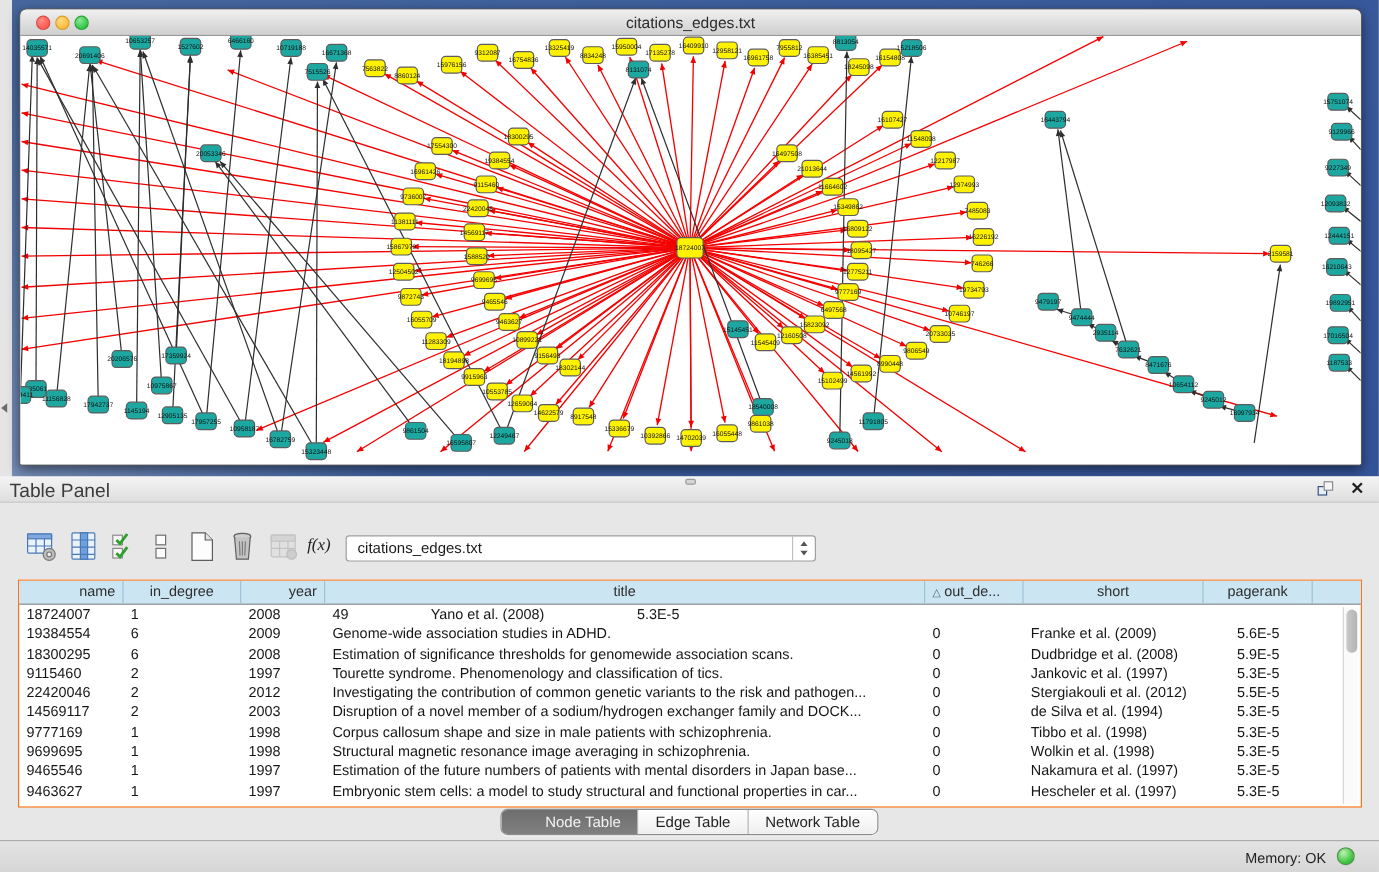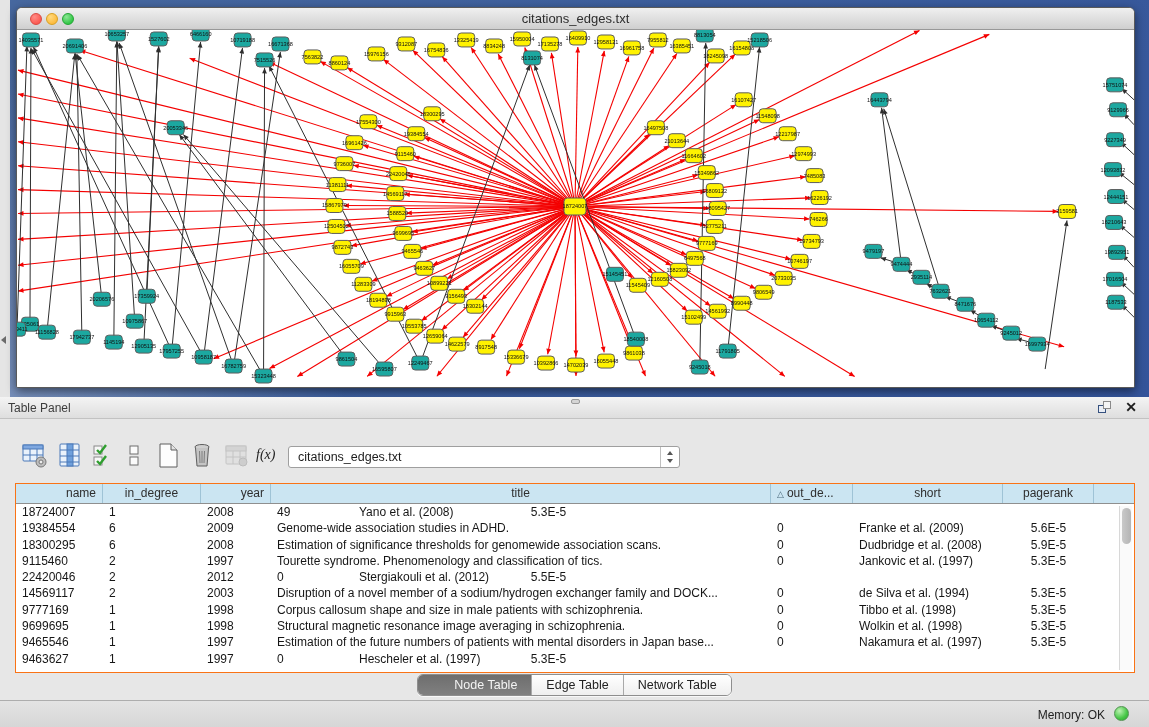--- a/index.html
+++ b/index.html
@@ -29,21 +29,21 @@
   .tl { position:absolute; top:5px; width:12px; height:12px; border-radius:50%; }
   #tl-close { left:13px; background:radial-gradient(circle at 35% 30%, #FF8C86,#FC5B53 70%); border:1px solid #D94A43; }
   #tl-min   { left:29px; background:radial-gradient(circle at 35% 30%, #FFD97E,#FDBC40 70%); border:1px solid #D8A023; }
   #tl-zoom  { left:45px; background:radial-gradient(circle at 35% 30%, #8CE694,#33C748 70%); border:1px solid #23A433; }
   #canvas-wrap { position:relative; width:1117px; height:357px; background:#fff; }
   #net { display:block; width:100%; height:100%; }
 
   
   #panel-header { left:0; top:397px; width:1149px; height:22px;
     background:linear-gradient(#F4F4F4,#DEDEDE); border-bottom:1px solid #C2C2C2; }
-  #panel-title { position:absolute; left:8px; top:4px; font-size:12px; color:#3c3c3c; }
+  #panel-title { position:absolute; left:8px; top:4px; font-size:16px; color:#3c3c3c; }
   #splitter-grip { position:absolute; left:571px; top:2px; width:9px; height:5px;
     border:1px solid #9a9a9a; border-radius:2px; background:#d5d5d5; }
   #float-icon { position:absolute; right:38px; top:4px; width:13px; height:13px; }
   #float-icon .sq1 { position:absolute; left:0; top:4px; width:8px; height:8px; border:1px solid #36517F; background:#E9EDF4; }
   #float-icon .sq2 { position:absolute; left:5px; top:0; width:8px; height:8px; border:1px solid #8a8a8a; background:#F5F5F5; }
   #close-panel { position:absolute; right:12px; top:2px; font-size:14px; font-weight:bold; color:#1d1d1d; cursor:default; }
 
   #panel-body { left:0; top:419px; width:1149px; height:281px; background:#E7E7E7; }
 
   
@@ -783,20 +783,21 @@
           <div class="td c2">1997</div>
           <div class="td c3">Tourette syndrome. Phenomenology and classification of tics.</div>
           <div class="td c4">0</div>
           <div class="td c5">Jankovic et al. (1997)</div>
           <div class="td c6">5.3E-5</div>
         </div>
         <div class="tr">
           <div class="td c0">22420046</div>
           <div class="td c1">2</div>
           <div class="td c2">2012</div>
+          <div class="td c3">Investigating the contribution of common genetic variants to the risk and pathogen...</div>
           <div class="td c4">0</div>
           <div class="td c5">Stergiakouli et al. (2012)</div>
           <div class="td c6">5.5E-5</div>
         </div>
         <div class="tr">
           <div class="td c0">14569117</div>
           <div class="td c1">2</div>
           <div class="td c2">2003</div>
           <div class="td c3">Disruption of a novel member of a sodium/hydrogen exchanger family and DOCK...</div>
           <div class="td c4">0</div>
@@ -827,20 +828,21 @@
           <div class="td c2">1997</div>
           <div class="td c3">Estimation of the future numbers of patients with mental disorders in Japan base...</div>
           <div class="td c4">0</div>
           <div class="td c5">Nakamura et al. (1997)</div>
           <div class="td c6">5.3E-5</div>
         </div>
         <div class="tr">
           <div class="td c0">9463627</div>
           <div class="td c1">1</div>
           <div class="td c2">1997</div>
+          <div class="td c3">Embryonic stem cells: a model to study structural and functional properties in car...</div>
           <div class="td c4">0</div>
           <div class="td c5">Hescheler et al. (1997)</div>
           <div class="td c6">5.3E-5</div>
         </div>
       </div>
     <div id="vscroll">
         <div id="vthumb"></div>
       </div>
   </div>
 

